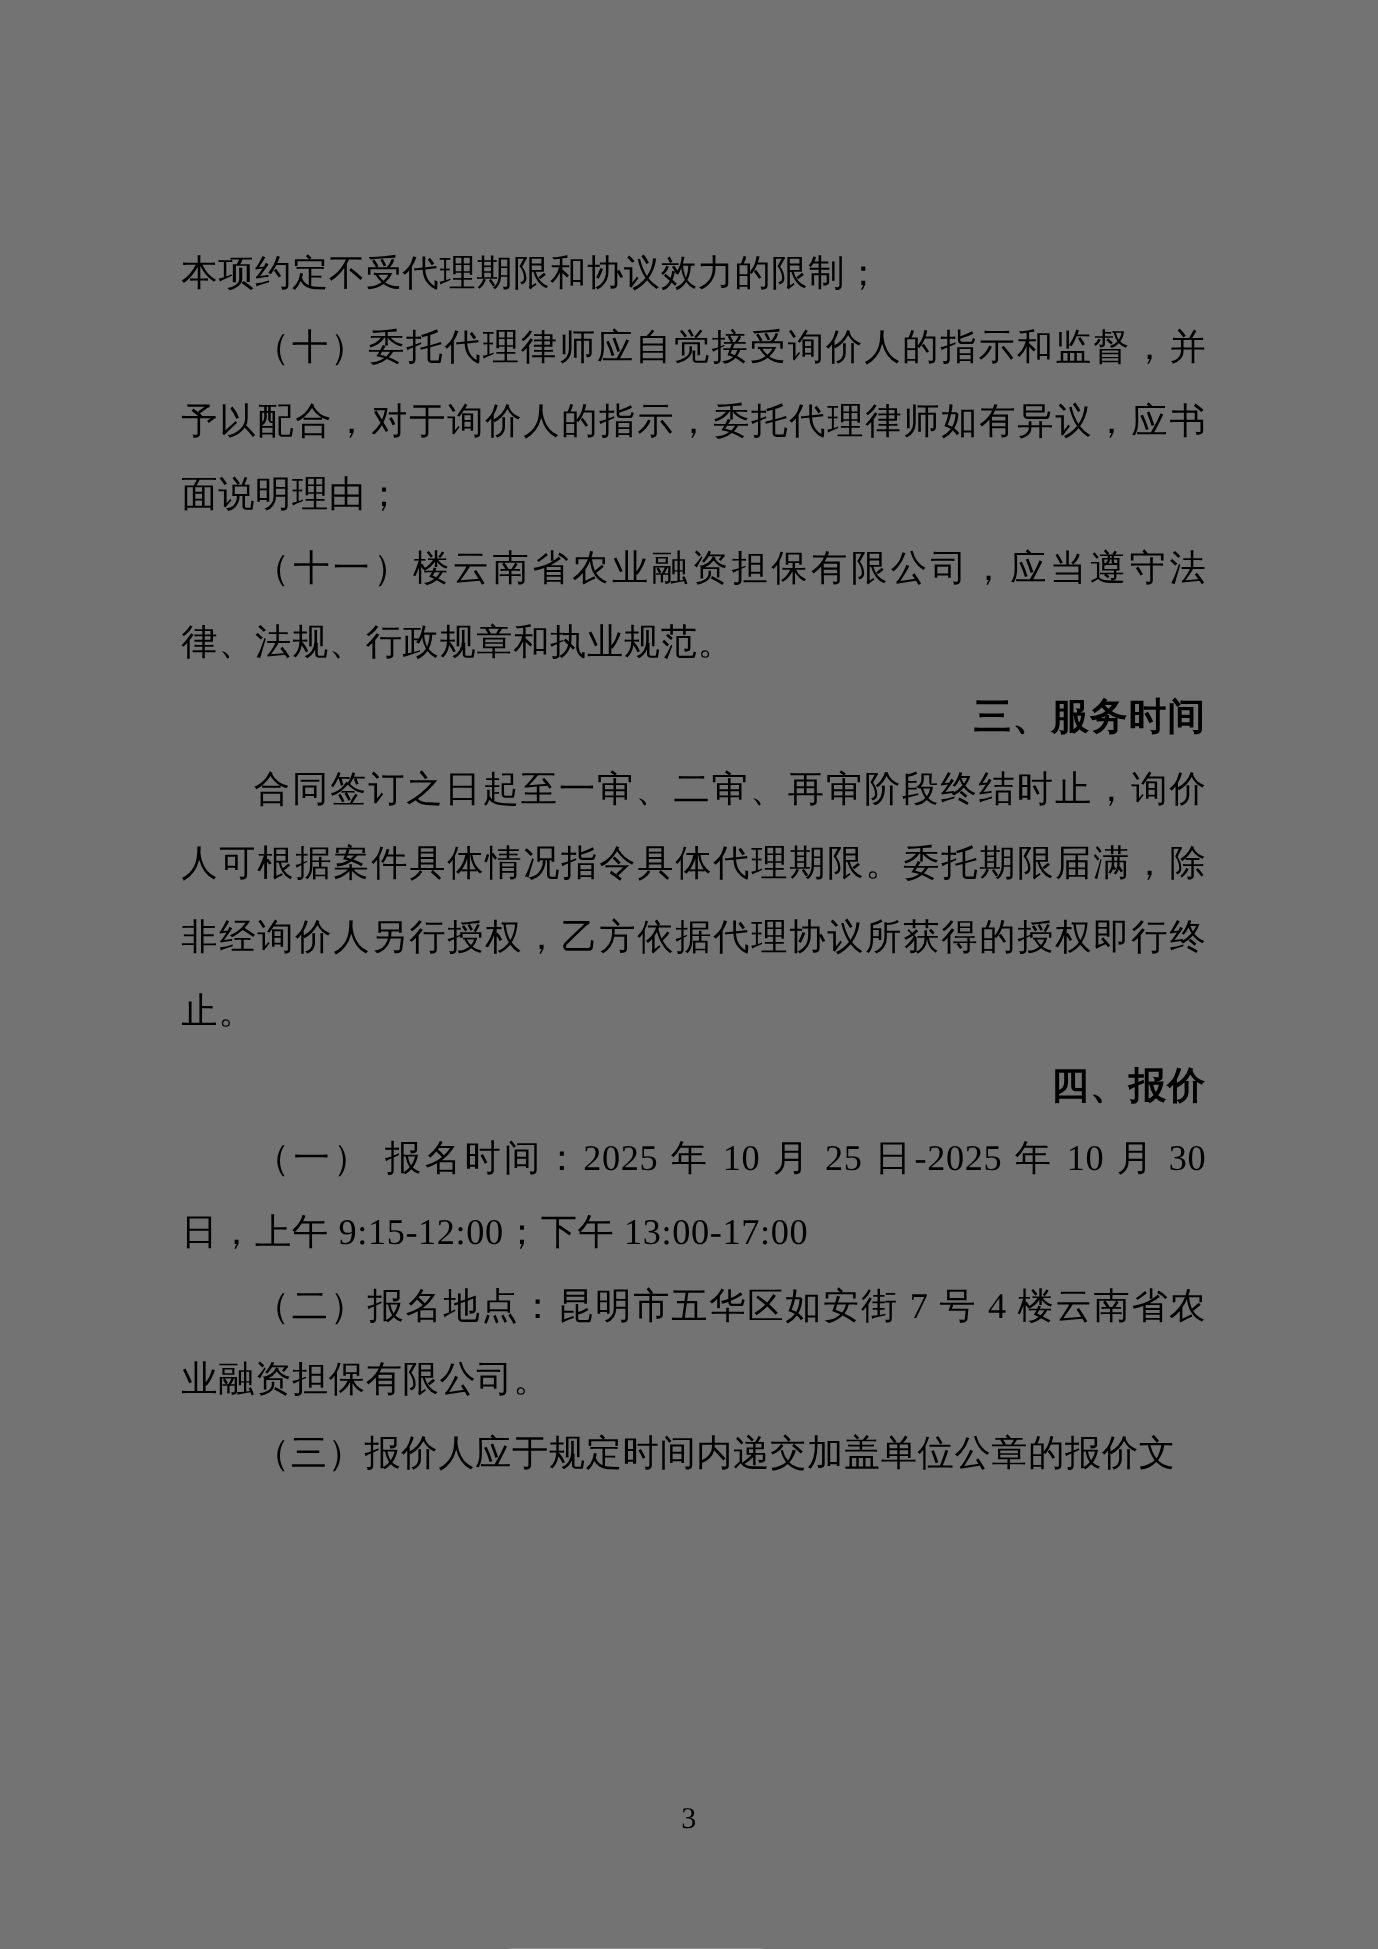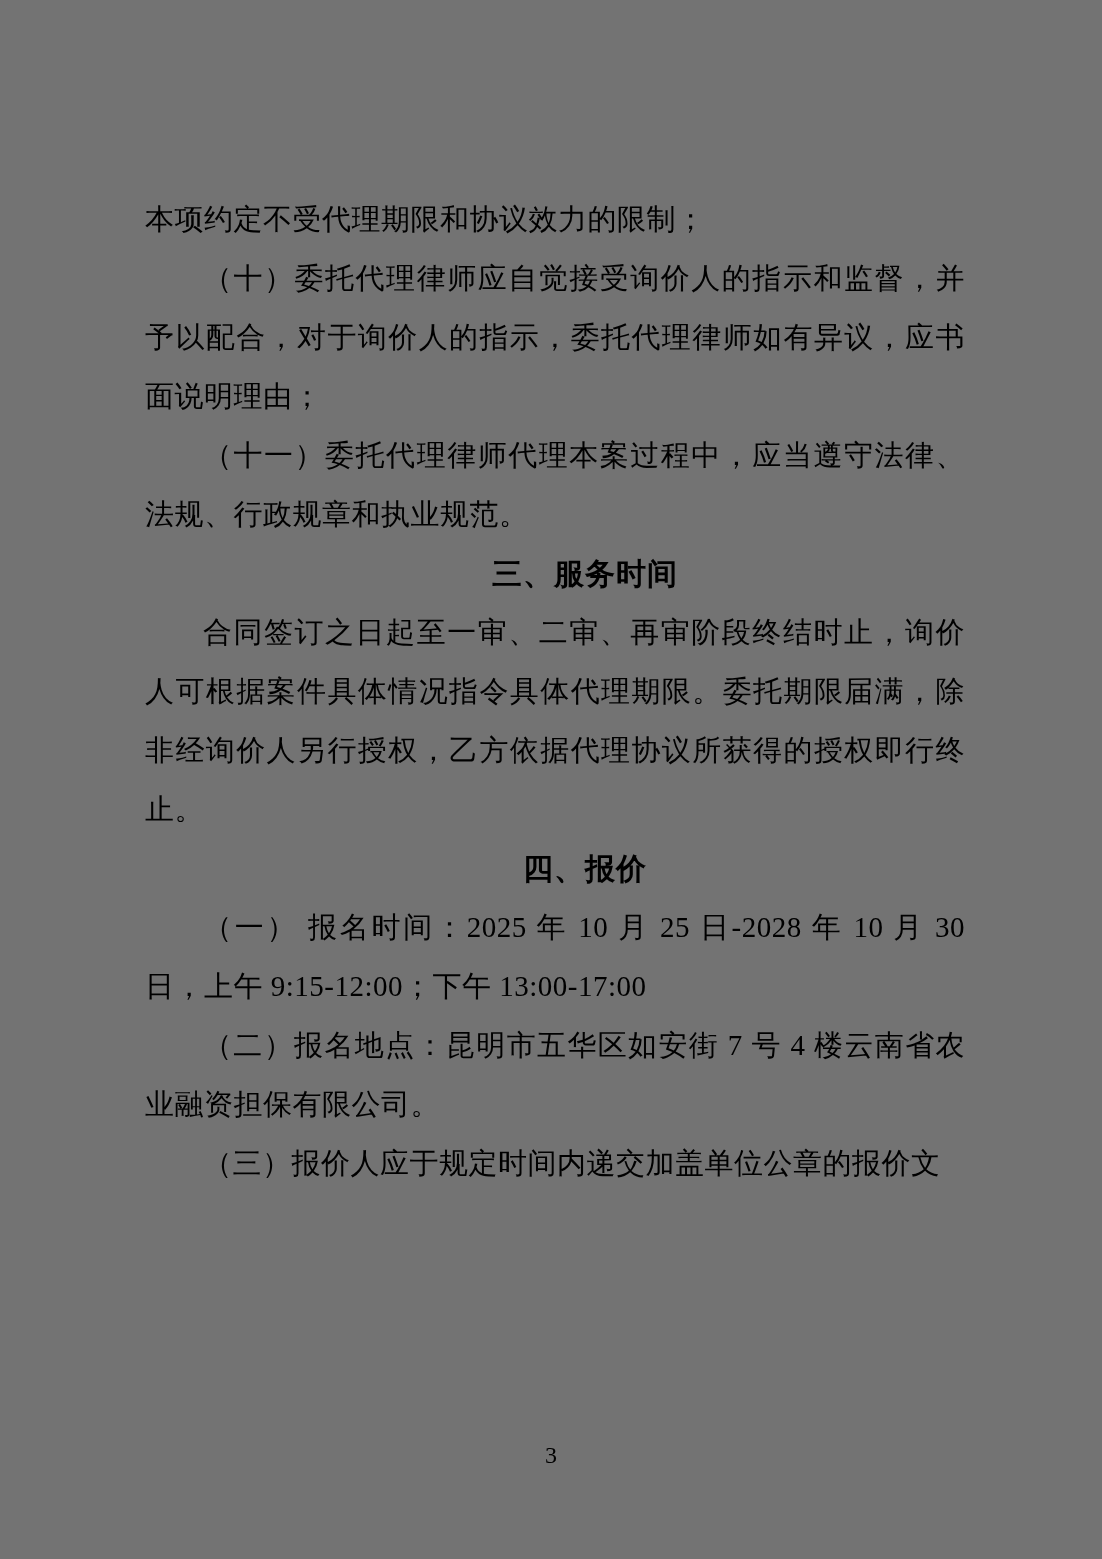--- a/index.html
+++ b/index.html
@@ -38,21 +38,21 @@
     letter-spacing: 0.5px;
     font-family: "Liberation Serif", serif;
   }
   .doc-body p.indent {
     text-indent: 2em;
   }
   .doc-body p.heading {
     font-family: "Liberation Sans", sans-serif;
     font-weight: bold;
     font-size: 30px;
-    text-align: center;
+    text-align: right;
     letter-spacing: 1px;
   }
   .doc-body .underline {
     text-underline-offset: 7px;
     text-decoration-thickness: 2px;
   }
   .page-footer {
     position: absolute;
     left: 0;
     top: 1440px;
@@ -63,24 +63,24 @@
     font-family: "Liberation Serif", serif;
   }
 </style>
 </head>
 <body>
 
 <div class="page">
   <main class="doc-body">
       <p class="body"><span>本项约定不受代理期限和协议效力的限制；</span></p>
       <p class="body indent"><span>（十）委托代理律师应自觉接受询价人的指示和监督，并予以配合，对于询价人的指示，委托代理律师如有异议，应书面说明理由；</span></p>
-      <p class="body indent"><span>（十一）委托代理律师代理本案过程中，应当遵守法律、法规、行政规章和执业规范。</span></p>
+      <p class="body indent"><span>（十一）楼云南省农业融资担保有限公司，应当遵守法律、法规、行政规章和执业规范。</span></p>
       <p class="heading indent"><span>三、服务时间</span></p>
       <p class="body indent"><span>合同签订之日起至一审、二审、再审阶段终结时止，询价人可根据案件具体情况指令具体代理期限。委托期限届满，除非经询价人另行授权，乙方依据代理协议所获得的授权即行终止。</span></p>
       <p class="heading indent"><span>四、报价</span></p>
-      <p class="body indent"><span>（一） 报名时间：2025 年 </span><span class="underline">10</span><span> 月 </span><span class="underline">25</span><span> 日-2028 年 </span><span class="underline">10</span><span> 月 </span><span class="underline">30</span><span> 日，上午 9:15-12:00；下午 13:00-17:00</span></p>
+      <p class="body indent"><span>（一） 报名时间：2025 年 </span><span class="underline">10</span><span> 月 </span><span class="underline">25</span><span> 日-2025 年 </span><span class="underline">10</span><span> 月 </span><span class="underline">30</span><span> 日，上午 9:15-12:00；下午 13:00-17:00</span></p>
       <p class="body indent"><span>（二）报名地点：昆明市五华区如安街 7 号 4 楼云南省农业融资担保有限公司。</span></p>
       <p class="body indent"><span>（三）报价人应于规定时间内递交加盖单位公章的报价文</span></p>
     </main>
   <div class="page-footer">
     <span>3</span>
   </div>
 </div>
 
 </body></html>

